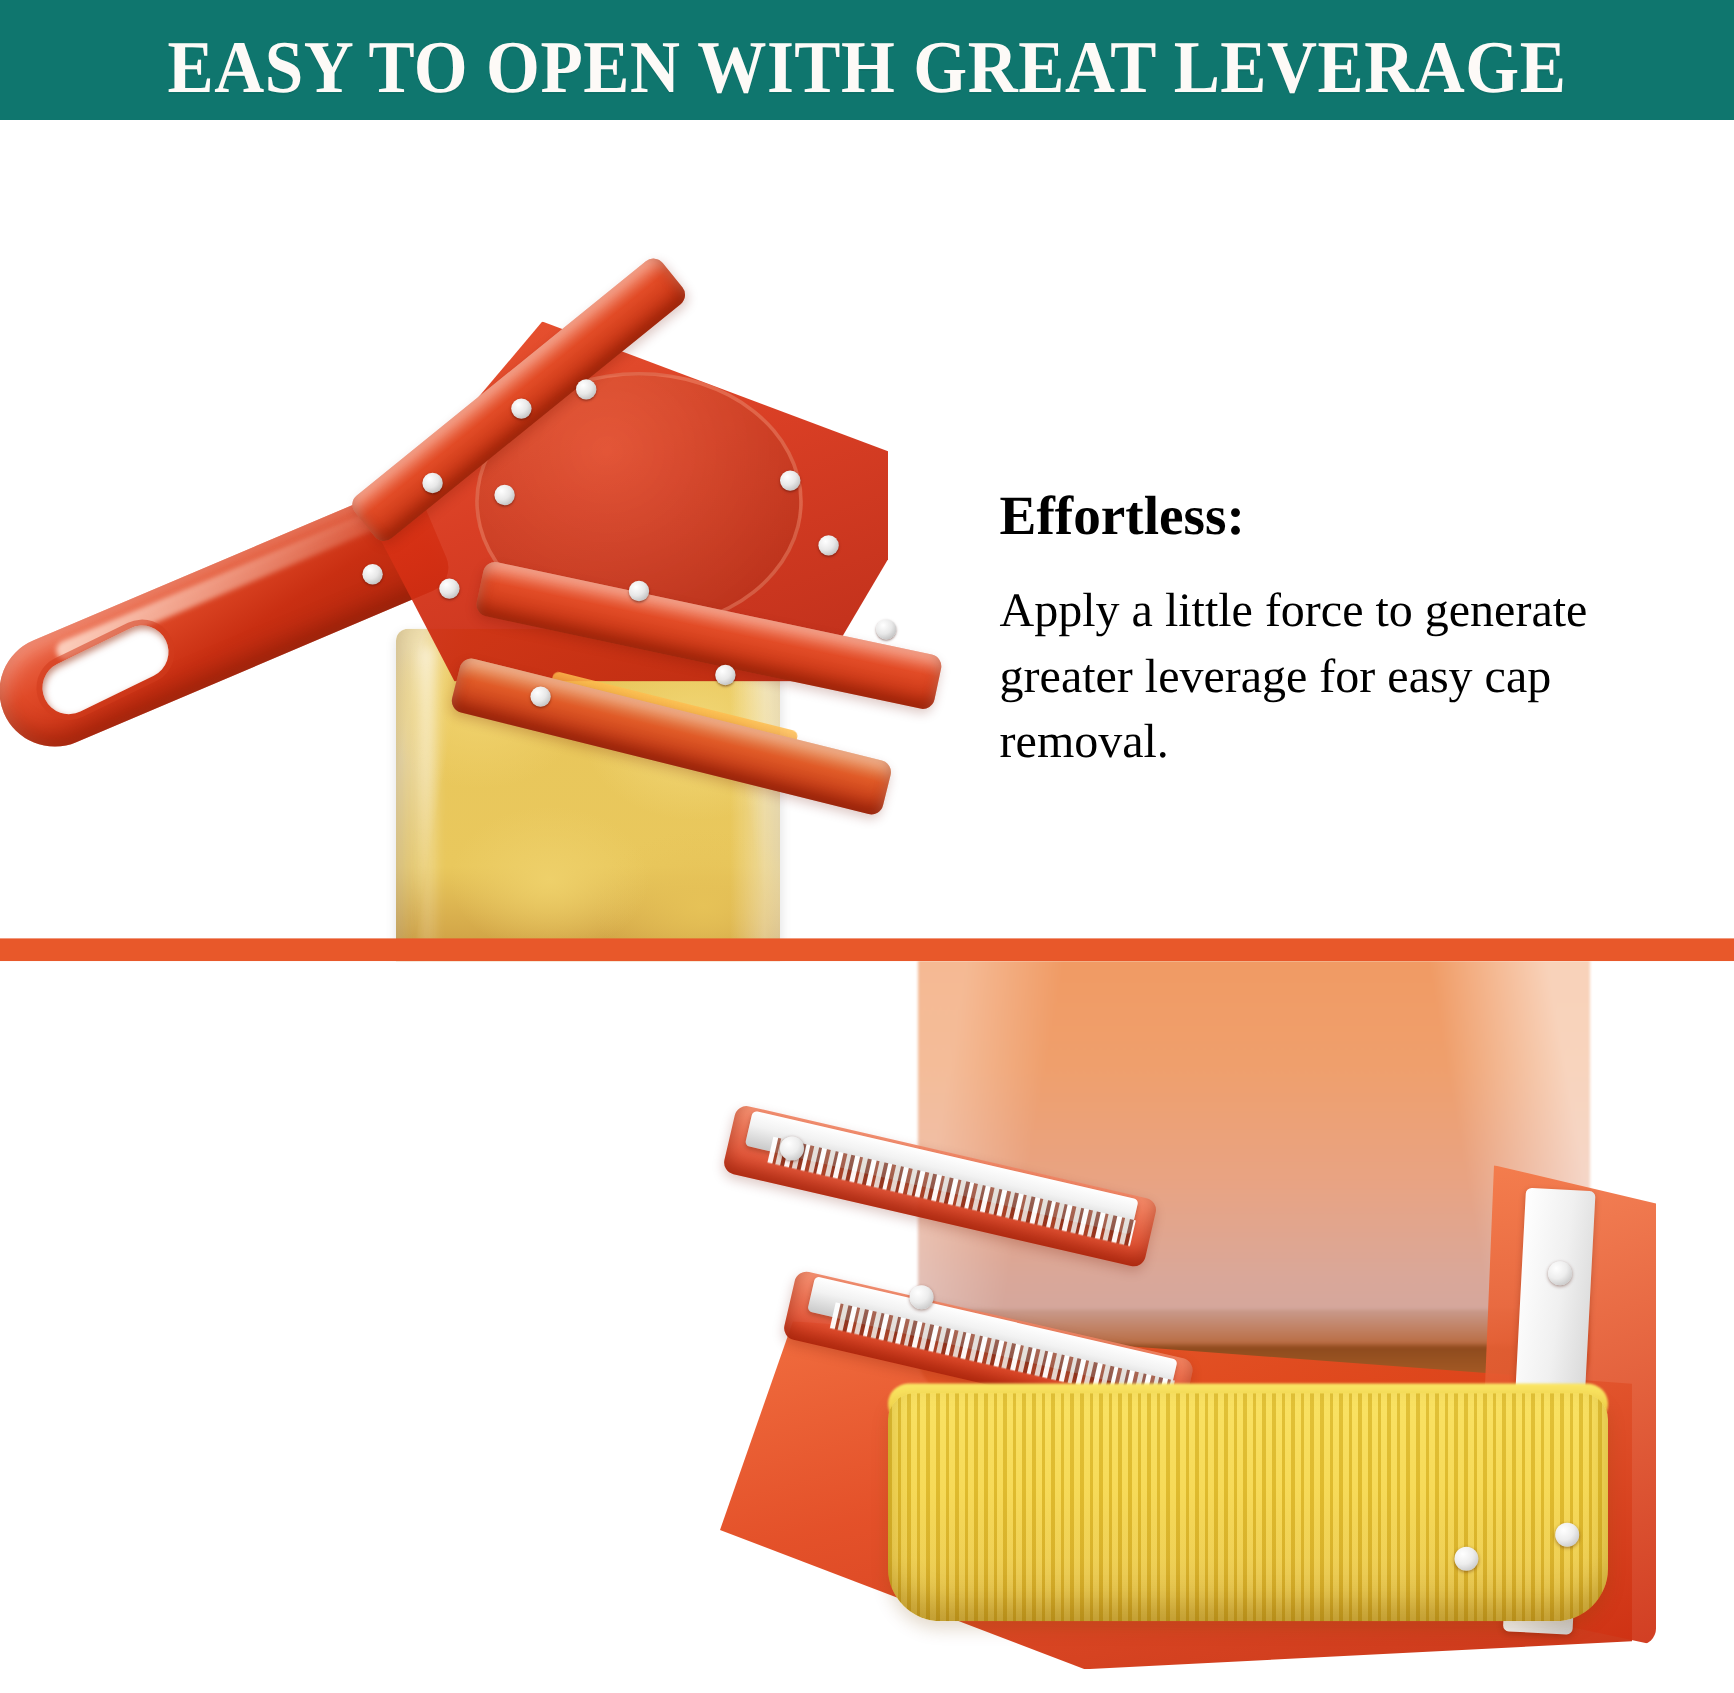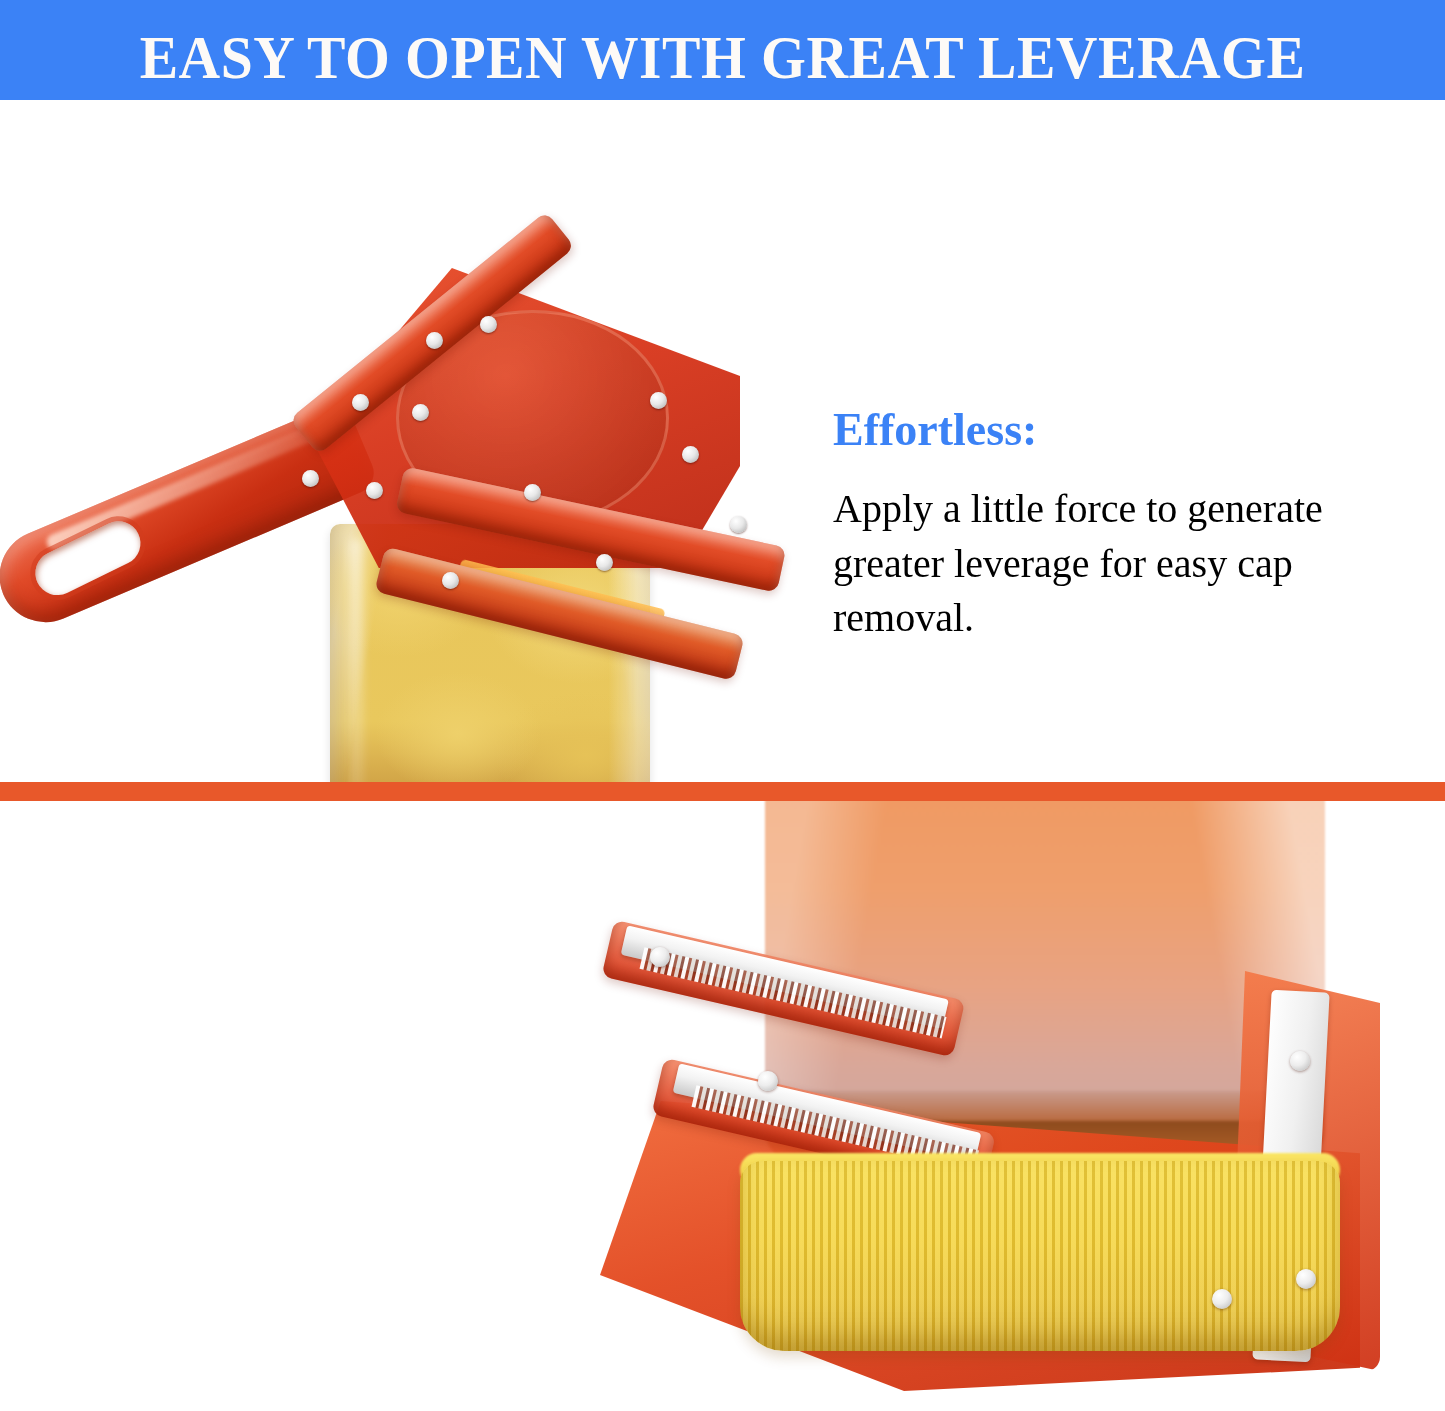--- a/index.html
+++ b/index.html
@@ -1,40 +1,40 @@
 <!DOCTYPE html>
 <html><head>
 <meta charset="utf-8">
 <style>
   html,body{margin:0;padding:0;background:#ffffff;}
   body{font-family:"Liberation Serif",serif;}
   .page{position:relative;width:1445px;height:1411px;background:#ffffff;overflow:hidden;}
 
   
-  .banner{position:absolute;left:0;top:0;width:1445px;height:100px;background:#3b82f6;text-align:center;}
+  .banner{position:absolute;left:0;top:0;width:1445px;height:100px;background:#0f766e;text-align:center;}
   .banner-title{
     position:absolute;left:0;top:0;width:1445px;height:114px;
     display:flex;align-items:center;justify-content:center;
     color:#fdfaf7;font-family:"Liberation Serif",serif;font-weight:bold;
     font-size:62px;letter-spacing:0.5px;line-height:1;
     transform:scaleX(0.93);transform-origin:center center;
     white-space:nowrap;text-shadow:0 1px 0 rgba(0,0,0,0.05);
   }
 
   
   .divider{position:absolute;left:0;top:782px;width:1445px;height:19px;background:#E8582A;}
 
   
   .panel-top{position:absolute;left:0;top:114px;width:1445px;height:668px;background:#ffffff;}
   .panel-bottom{position:absolute;left:0;top:801px;width:1445px;height:610px;background:#ffffff;}
 
   
   .txt-top{position:absolute;left:833px;top:292px;width:600px;}
   .feat-head{
-    font-family:"Liberation Serif",serif;font-weight:bold;color:#3b82f6;
+    font-family:"Liberation Serif",serif;font-weight:bold;color:#000000;
     font-size:46px;line-height:1.05;margin:0 0 28px 0;letter-spacing:0px;
   }
   .feat-body{
     font-family:"Liberation Serif",serif;font-weight:normal;color:#000000;
     font-size:40px;line-height:1.36;margin:0;
   }
 
   
   .photo-top{position:absolute;left:0px;top:130px;width:820px;height:650px;}
 

